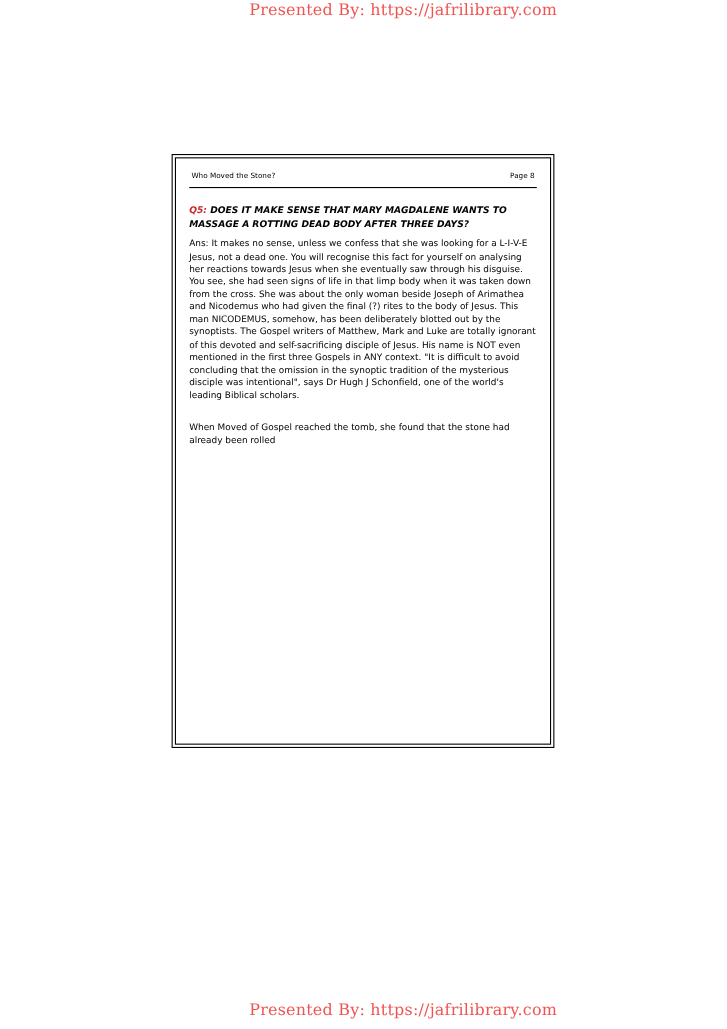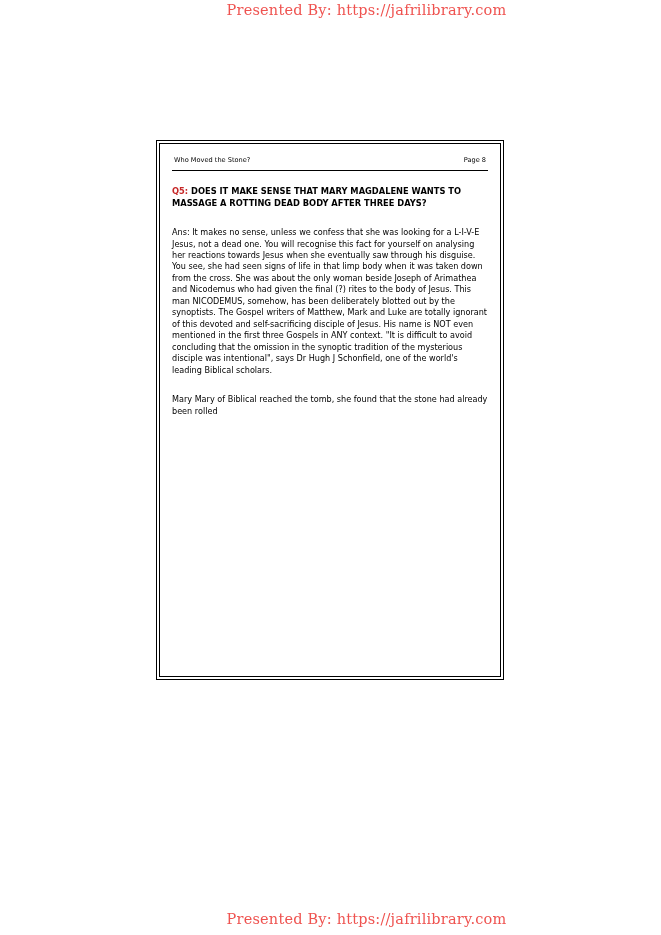--- a/index.html
+++ b/index.html
@@ -67,21 +67,22 @@
     font-size: 8.1px;
     line-height: 1.42;
     color: #000000;
     text-align: left;
   }
   .body-text p { margin: 0 0 9px 0; }
   .q-heading {
     font-size: 8.3px;
     font-weight: bold;
     line-height: 1.45;
-    margin: 14px 0 18px 0;
+    margin: 14px 0 7px 0;
+    font-style: italic;
   }
   .q-label { color: #c62828; }
   .q-text { color: #000000; }
   b { font-weight: normal; }
   .spacer { height: 9px; }
 </style>
 </head>
 <body>
 
 <div class="watermark watermark-top">Presented By: https://jafrilibrary.com</div>
@@ -103,20 +104,20 @@
         <span class="q-label">Q5:</span><span class="q-text"> DOES IT MAKE SENSE THAT MARY MAGDALENE WANTS TO MASSAGE A ROTTING DEAD BODY AFTER THREE DAYS?</span>
       </div>
 
       <p>
         <b>Ans:</b><span> It makes no sense, unless we confess that she was looking for a </span><b>L-I-V-E</b><span> Jesus, not a dead one. You will recognise this fact for yourself on analysing her reactions towards Jesus when she eventually saw through his disguise. You see, she had seen signs of life in that limp body when it was taken down from the cross. She was about the only woman beside Joseph of Arimathea and Nicodemus who had given the final (?) rites to the body of Jesus. This man NICODEMUS, somehow, has been deliberately blotted out by the synoptists. The Gospel writers of Matthew, Mark and Luke are totally ignorant of this devoted and self-sacrificing disciple of Jesus. His name is NOT even mentioned in the first three Gospels in ANY context. </span><b>"It is difficult to avoid concluding that the omission in the synoptic tradition of the mysterious disciple was intentional",</b><span> says Dr Hugh J Schonfield, one of the world's leading Biblical scholars.</span>
       </p>
 
       <div class="spacer"></div>
 
       <p>
-        <span>Mary Mary of </span><b>Biblical</b><span> reached the tomb, she found that the stone had already been rolled</span>
+        <span>When Moved of </span><b>Gospel</b><span> reached the tomb, she found that the stone had already been rolled</span>
       </p>
 
     </div>
   </div>
 </div>
 
 <div class="watermark watermark-bottom">Presented By: https://jafrilibrary.com</div>
 
 </body></html>

